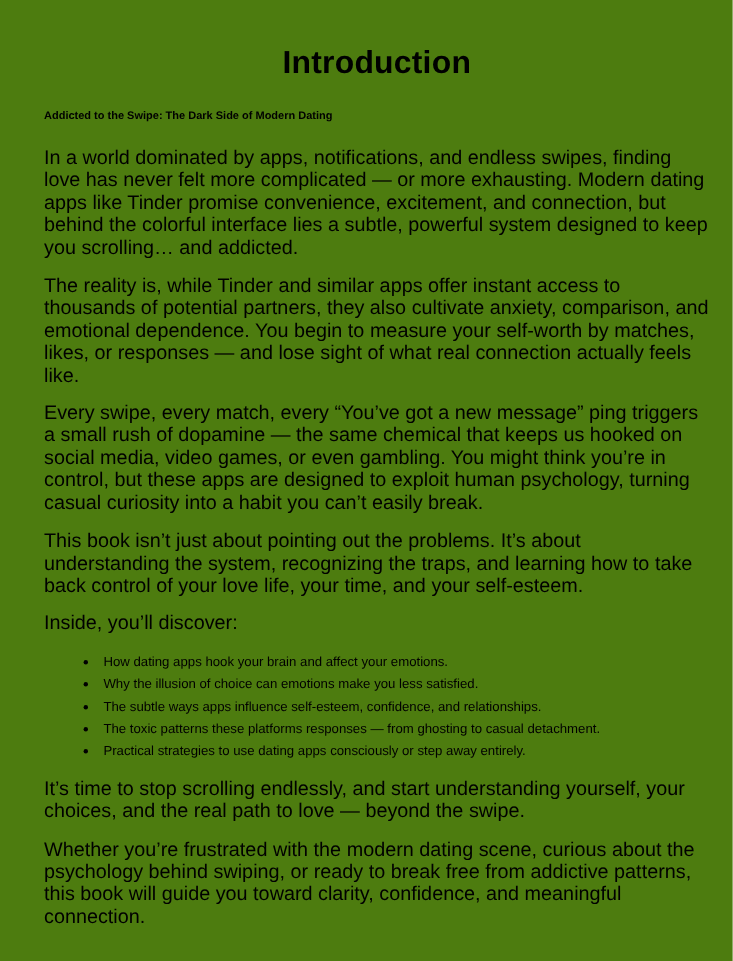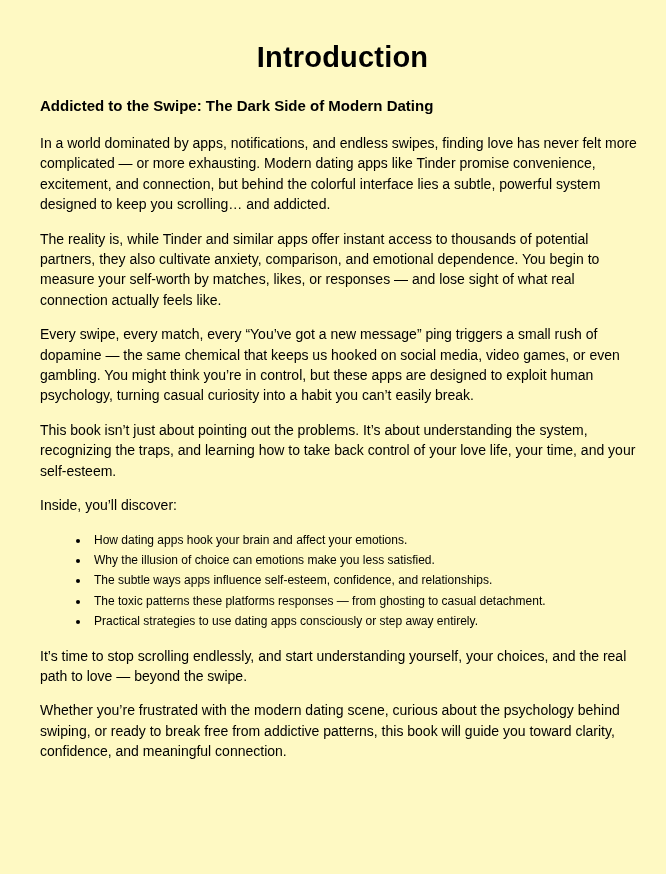--- a/index.html
+++ b/index.html
@@ -12,38 +12,38 @@
     height: 874px;
     font-family: "Liberation Sans", sans-serif;
     color: #000000;
     overflow: hidden;
   }
   .page {
     box-sizing: border-box;
     width: 666px;
     height: 874px;
     padding: 40px 21px 0 40px;
-    background: #fef9c3;
+    background: #4d7c0f;
   }
   h1.doc-title {
     font-size: 29px;
     line-height: 34px;
     font-weight: bold;
     text-align: center;
     margin: 0 0 24px 0;
     letter-spacing: 0.2px;
   }
   h2.doc-heading {
-    font-size: 15px;
+    font-size: 10px;
     line-height: 16px;
     font-weight: bold;
     margin: 0 0 19px 0;
   }
   p.doc-par {
-    font-size: 14px;
+    font-size: 18px;
     line-height: 20.4px;
     margin: 0 0 14px 0;
   }
   ul.doc-list {
     font-size: 12px;
     line-height: 20.4px;
     margin: 0 0 14px 0;
     padding: 0 0 0 50px;
     list-style: disc;
   }

